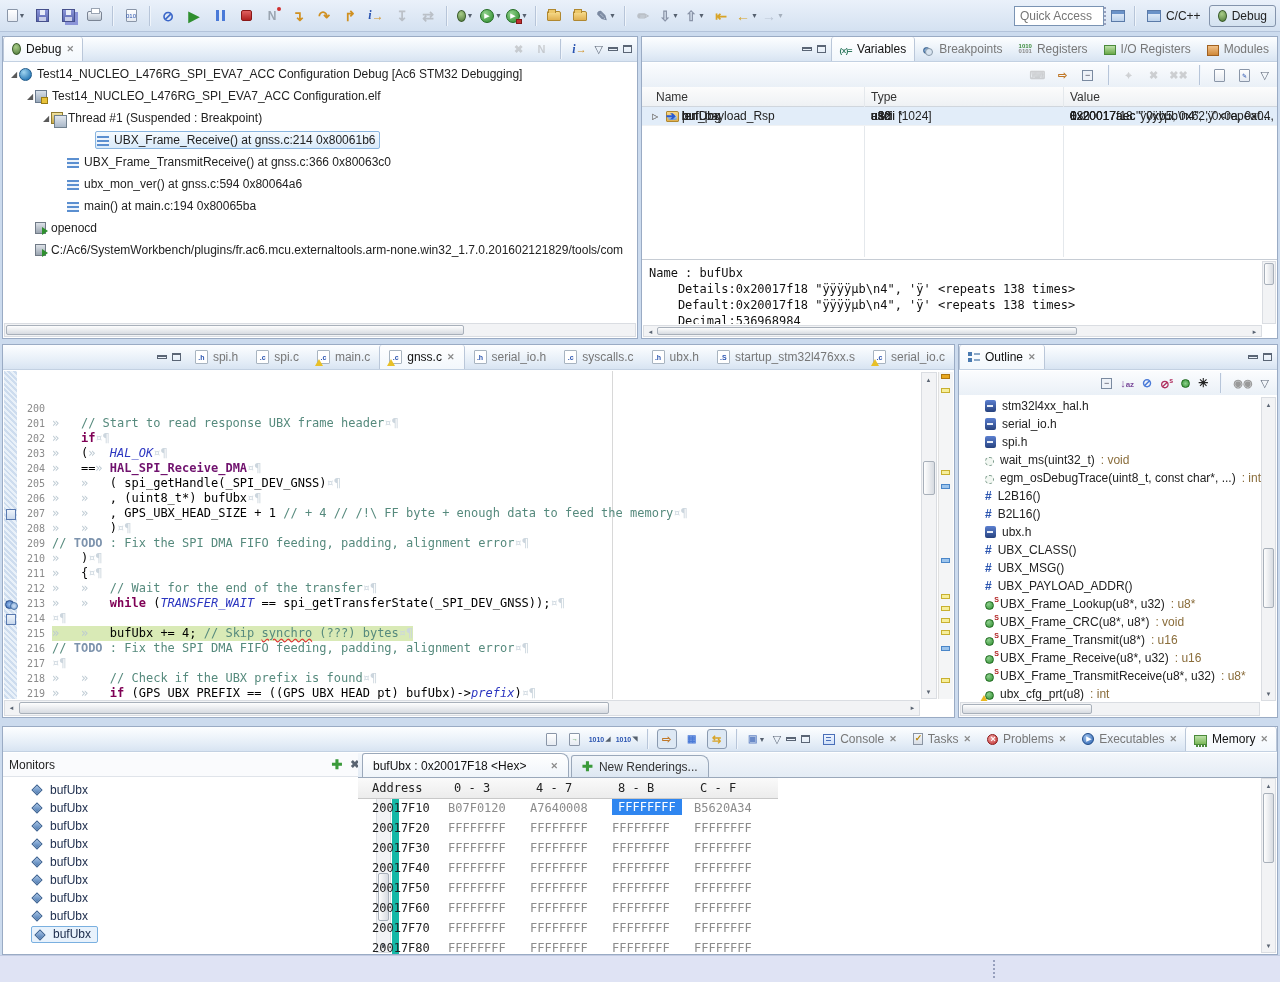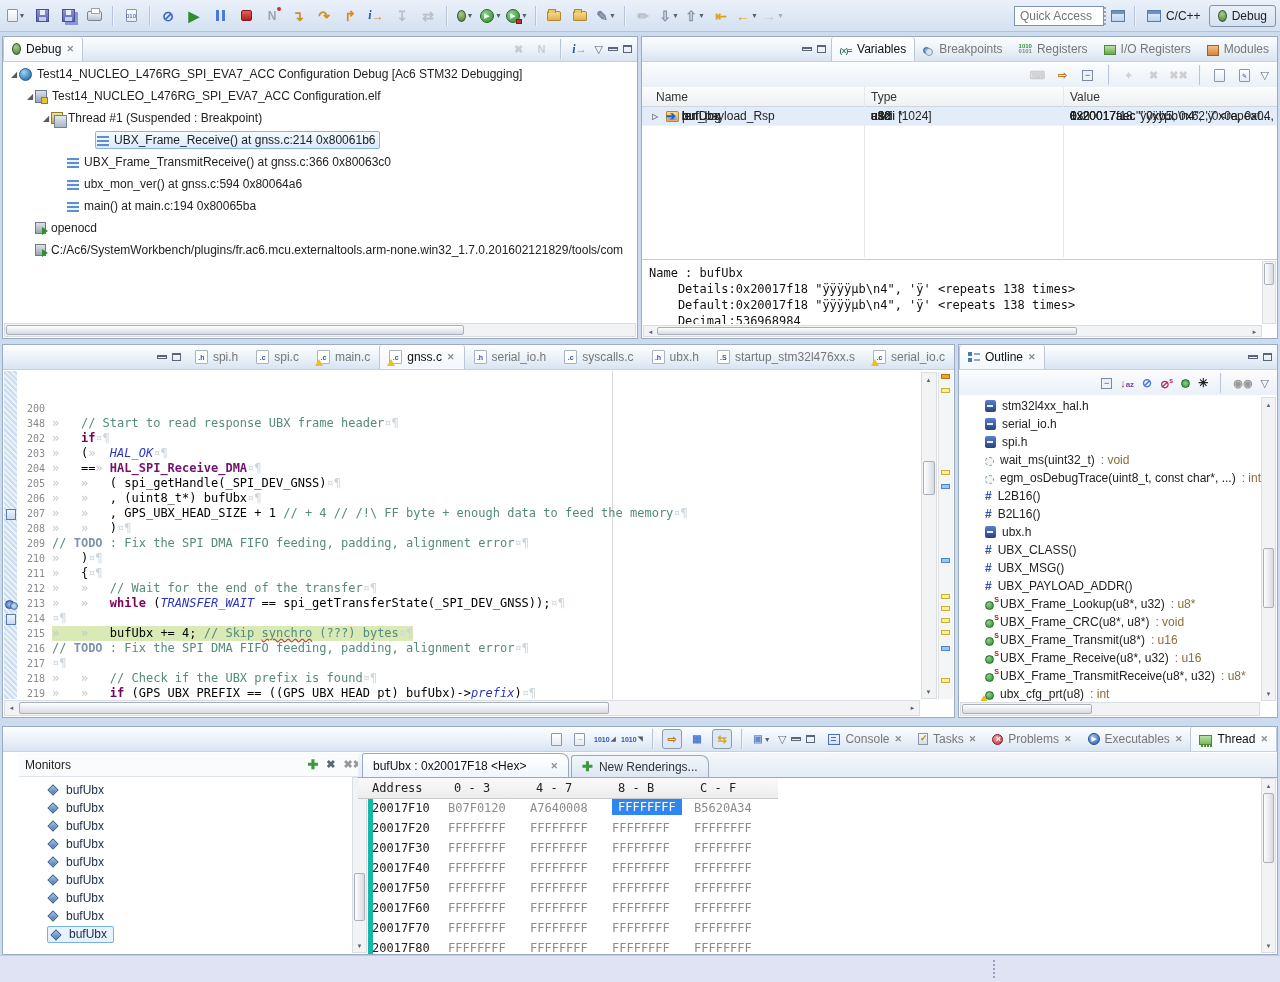--- a/index.html
+++ b/index.html
@@ -583,21 +583,21 @@
     <div id="code-lines">
 
         <div class="codeline">
           <span class="mk"></span>
           <span class="ln">200</span>
           <span class="code"><span class="tk-ws">»   </span><span class="tk-cmt">// Start to read response UBX frame header</span><span class="tk-eol">¤¶</span></span>
         </div>
 
         <div class="codeline">
           <span class="mk"></span>
-          <span class="ln">348</span>
+          <span class="ln">201</span>
           <span class="code"><span class="tk-ws">»   </span><span class="tk-kw">if</span><span class="tk-eol">¤¶</span></span>
         </div>
 
         <div class="codeline">
           <span class="mk"></span>
           <span class="ln">202</span>
           <span class="code"><span class="tk-ws">»   </span><span class="tk-pl">(</span><span class="tk-ws">»  </span><span class="tk-mi">HAL_OK</span><span class="tk-eol">¤¶</span></span>
         </div>
 
         <div class="codeline">
@@ -934,26 +934,26 @@
       </span>
 
       <span class="vtab">
         <span class="ic ic-executables m-executables"></span>
         <span>Executables</span>
         <span class="x">✕</span>
       </span>
 
       <span class="vtab active">
         <span class="ic ic-memory m-memory"></span>
-        <span>Thread</span>
+        <span>Memory</span>
         <span class="x">✕</span>
       </span>
     </div>
 
-  <div style="position:absolute;left:16px;top:26px;width:354px;bottom:0;border-right:5px solid #14b8a6;">
+  <div style="position:absolute;left:0;top:26px;width:396px;bottom:0;border-right:7px solid #14b8a6;">
     <div style="position:absolute;left:0;right:0;top:0;height:24px;display:flex;align-items:center;padding:0 6px;background:#fafbfd;border-bottom:1px solid #e0e4ea;">
       <span>Monitors</span>
       <span style="margin-left:auto;display:flex;gap:8px;align-items:center;">
         <span class="plus">✚</span>
         <span class="gl" style="color:#5a6472;font-size:11px;">✖</span>
         <span class="gl dis" style="color:#999;font-size:11px;">✖✖</span>
       </span>
     </div>
     <div style="position:absolute;left:0;right:16px;top:24px;bottom:0;background:#fff;overflow:hidden;padding-top:4px;">
 

